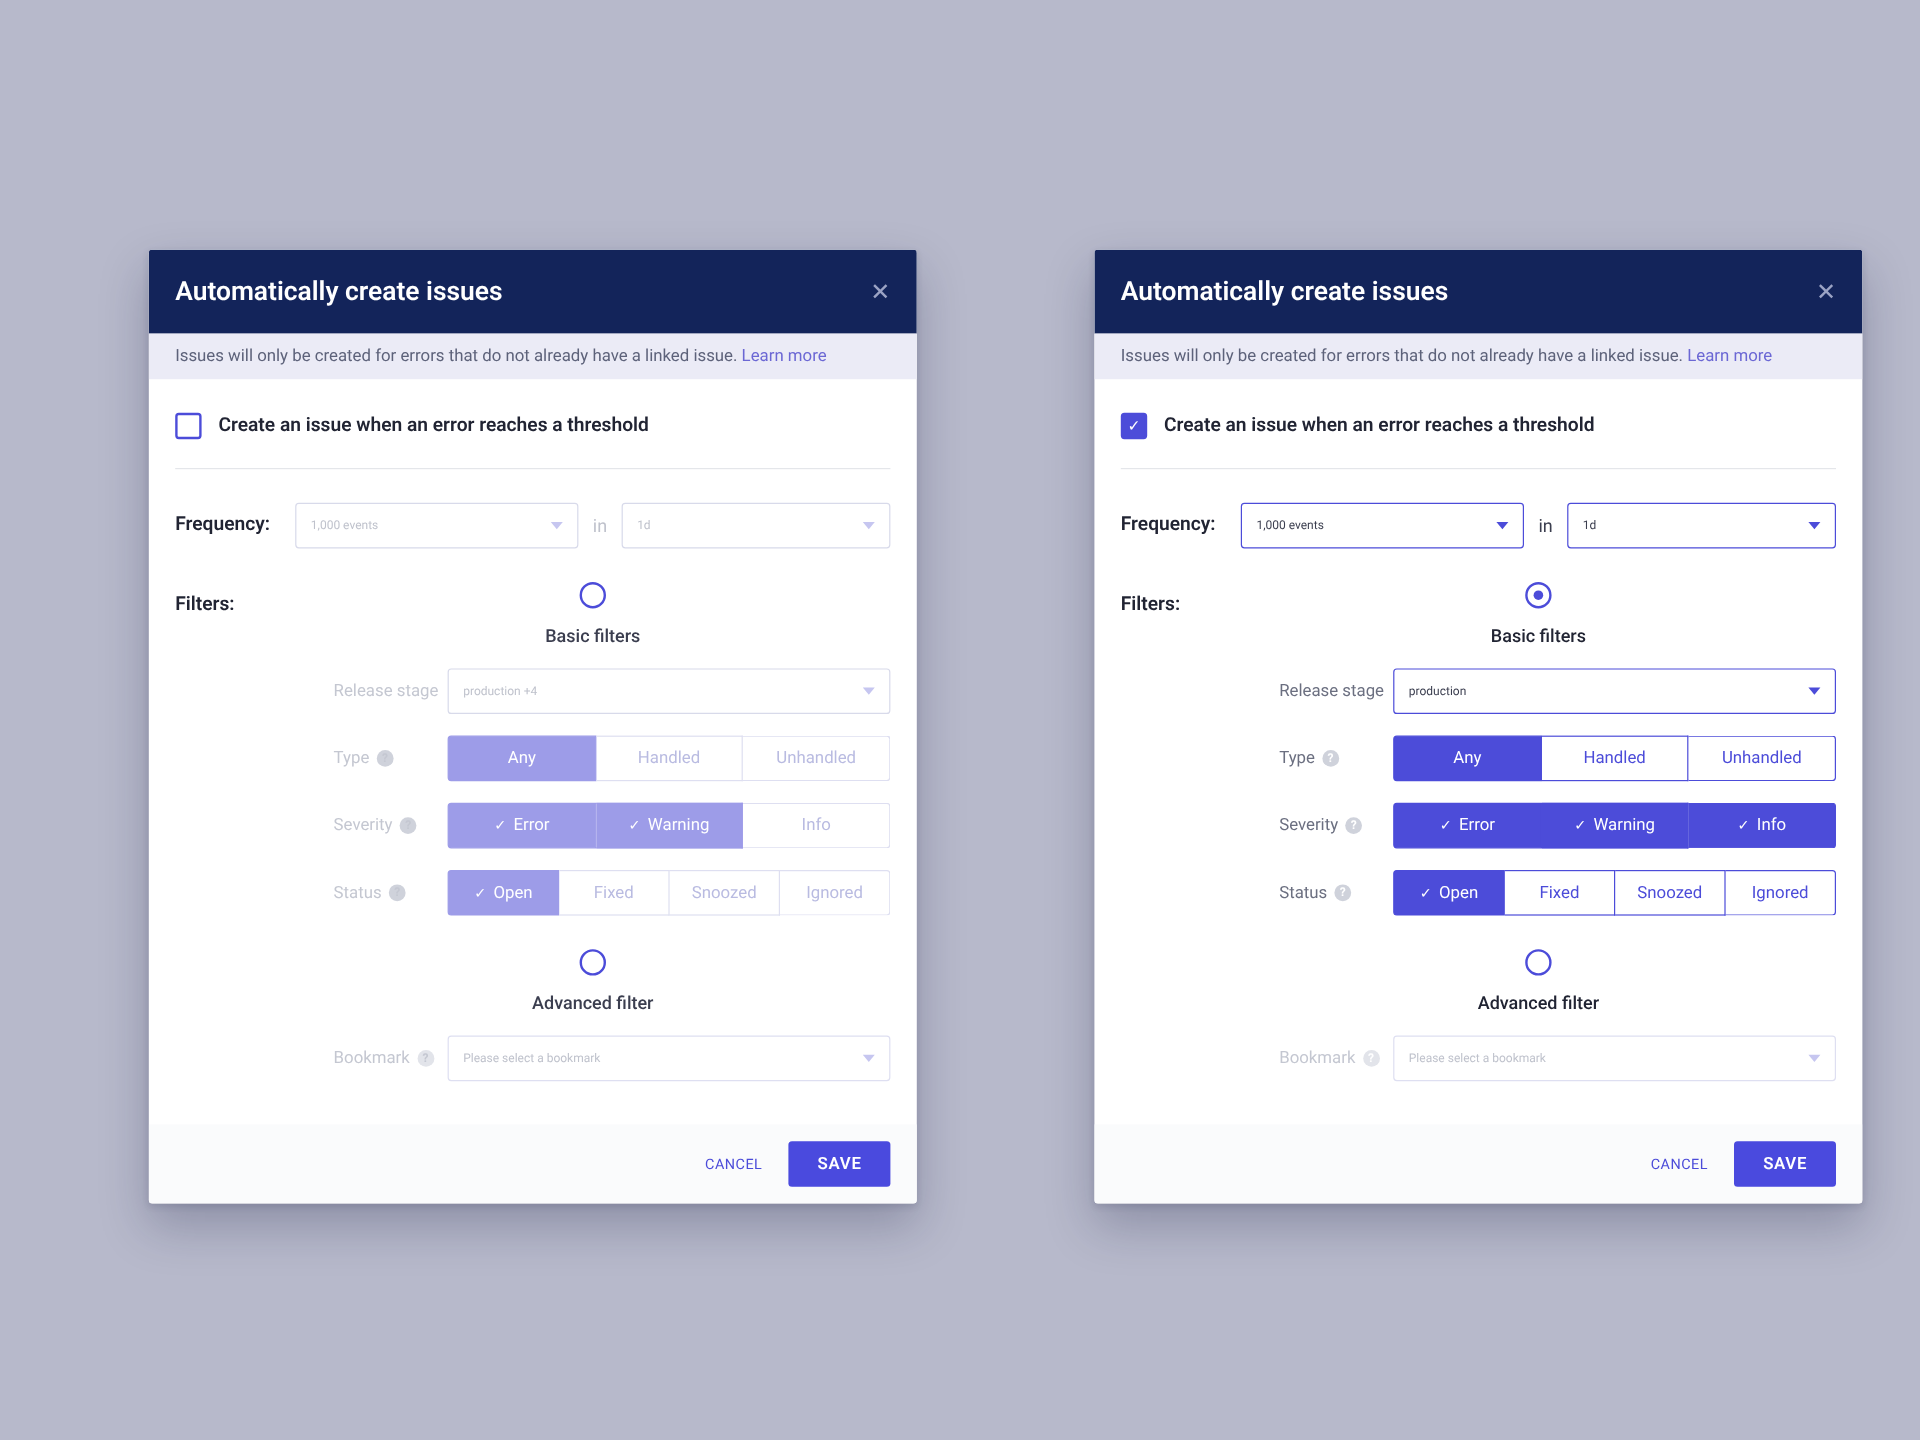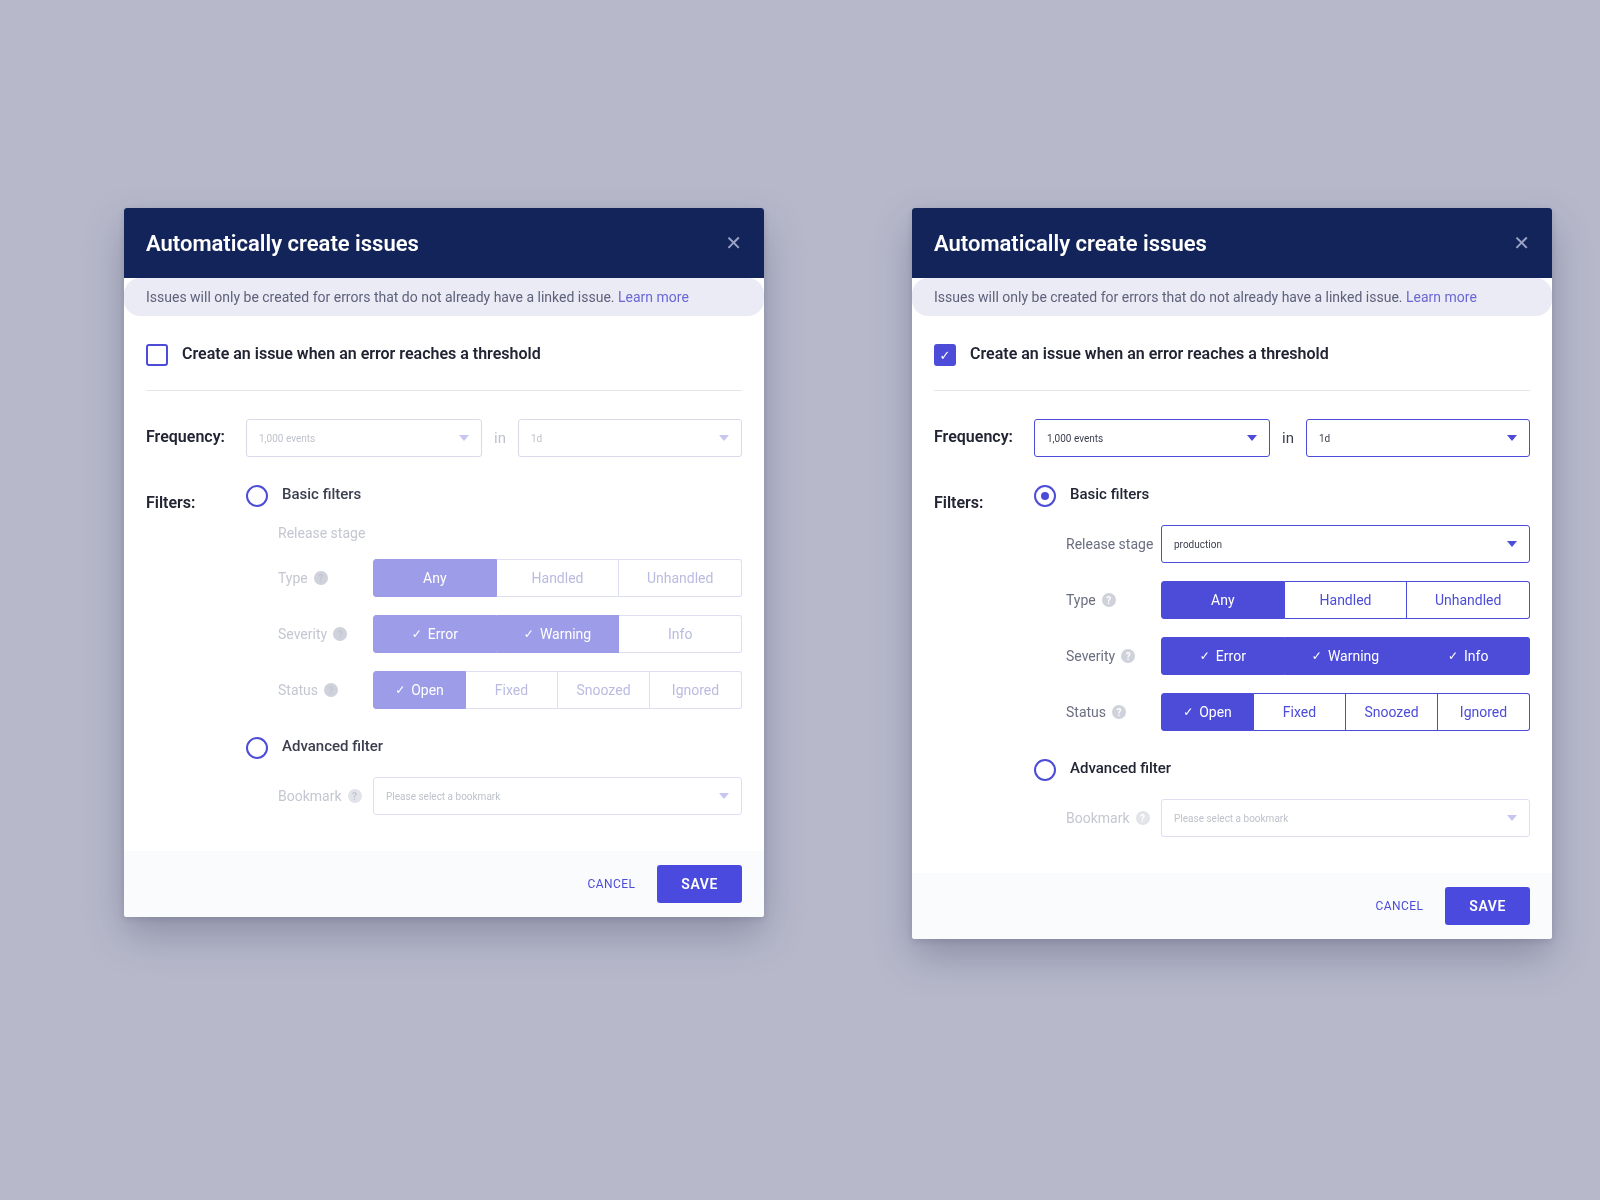--- a/index.html
+++ b/index.html
@@ -16,21 +16,21 @@
     --footer:#fafbfc;
   }
   html,body{margin:0;padding:0;width:1600px;height:1200px;background:var(--bg);font-family:-apple-system,BlinkMacSystemFont,"Segoe UI",Roboto,Helvetica,Arial,sans-serif;color:var(--text);}
   .canvas{position:relative;width:1600px;height:920px;}
   .panel{position:absolute;width:640px;background:#fff;border-radius:3px;box-shadow:0 18px 40px rgba(20,25,60,.25), 0 2px 6px rgba(20,25,60,.12);overflow:hidden;}
   .panel-a{left:124px;top:208px;}
   .panel-b{left:912px;top:208px;}
   .hdr{background:var(--navy);color:#fff;height:70px;display:flex;align-items:center;justify-content:space-between;padding:0 22px;}
   .hdr h1{margin:0;font-size:22px;font-weight:600;}
   .x{color:#9ba3c4;font-size:20px;line-height:1;cursor:pointer;}
-  .infobar{background:var(--infobar);color:#5d627a;font-size:14px;padding:11px 22px;border-radius:16px;}
+  .infobar{background:var(--infobar);color:#5d627a;font-size:14px;padding:11px 22px;}
   .infobar a{color:#6b67d4;text-decoration:none;}
   .body{padding:24px 22px 8px 22px;}
   .chkrow{display:flex;align-items:flex-start;gap:14px;padding:4px 0 24px 0;border-bottom:1px solid var(--ruled);}
   .chkbox{width:18px;height:18px;border:2px solid var(--purple);border-radius:3px;display:inline-flex;align-items:center;justify-content:center;flex:0 0 18px;}
   .chkbox.on{background:var(--purple);}
   .chk-tick{color:#fff;font-size:13px;line-height:1;}
   .chklabel{font-size:16px;font-weight:600;}
   .row{display:flex;align-items:flex-start;padding-top:28px;}
   .rowlabel{flex:0 0 100px;font-size:16px;font-weight:600;padding-top:8px;}
   .rowbody{flex:1 1 auto;}
@@ -39,21 +39,21 @@
   .freq{display:flex;align-items:center;gap:12px;}
   .freq .select:first-child{flex:0 0 210px;}
   .freq .sel-period{flex:1 1 auto;}
   .in-word{font-size:15px;color:#3b3e4f;}
   .disabled .select{border-color:#d8daea;color:#bfc2cc;}
   .disabled .select .caret{border-top-color:var(--purple-weak);}
   .disabled .chip.solid{background:var(--purple-soft);border-color:var(--purple-soft);}
   .disabled .chip.outline{border-color:#dedff1;color:#b9bbe1;}
   .disabled .sublabel,.disabled .help{color:#c4c7d1;}
   .disabled .radio{opacity:1;}
-  .radioitem{display:flex;gap:14px;margin-bottom:18px;}
+  .radioitem{display:flex;align-items:center;gap:14px;margin-bottom:18px;flex-direction:column;}
   .radio{width:18px;height:18px;border:2px solid var(--purple);border-radius:50%;display:inline-flex;align-items:center;justify-content:center;flex:0 0 18px;}
   .radio .dot{width:8px;height:8px;border-radius:50%;background:var(--purple);}
   .radiolabel{font-size:15px;font-weight:500;}
   .subgroup{padding-left:32px;padding-bottom:10px;}
   .subrow{display:flex;align-items:center;margin-bottom:18px;}
   .sublabel{flex:0 0 95px;font-size:14px;color:#6b6f80;display:flex;align-items:center;gap:6px;}
   .help{width:14px;height:14px;border-radius:50%;background:#cfd2db;color:#fff;font-size:10px;font-weight:700;display:inline-flex;align-items:center;justify-content:center;}
   .chips{display:flex;flex:1 1 auto;}
   .chip{flex:1 1 0;height:36px;border:1px solid var(--purple);display:flex;align-items:center;justify-content:center;font-size:14px;color:var(--purple);gap:6px;}
   .chip:first-child{border-top-left-radius:3px;border-bottom-left-radius:3px;}
@@ -108,20 +108,24 @@
       <div class="row disabled">
         <div class="rowlabel">Filters:</div>
         <div class="rowbody">
           <div class="radioitem">
             <span class="radio"></span>
             <span class="radiolabel" style="color:#3b3e4f">Basic filters</span>
           </div>
           <div class="subgroup">
             <div class="subrow">
               <span class="sublabel">Release stage</span>
+              <div class="select">
+                <span>production +4</span>
+                <span class="caret"></span>
+              </div>
             </div>
             <div class="subrow">
               <span class="sublabel">
                   <span>Type</span>
                   <span class="help">?</span>
                 </span>
               <div class="chips">
                 <div class="chip solid">
                     <span>Any</span>
                   </div>

